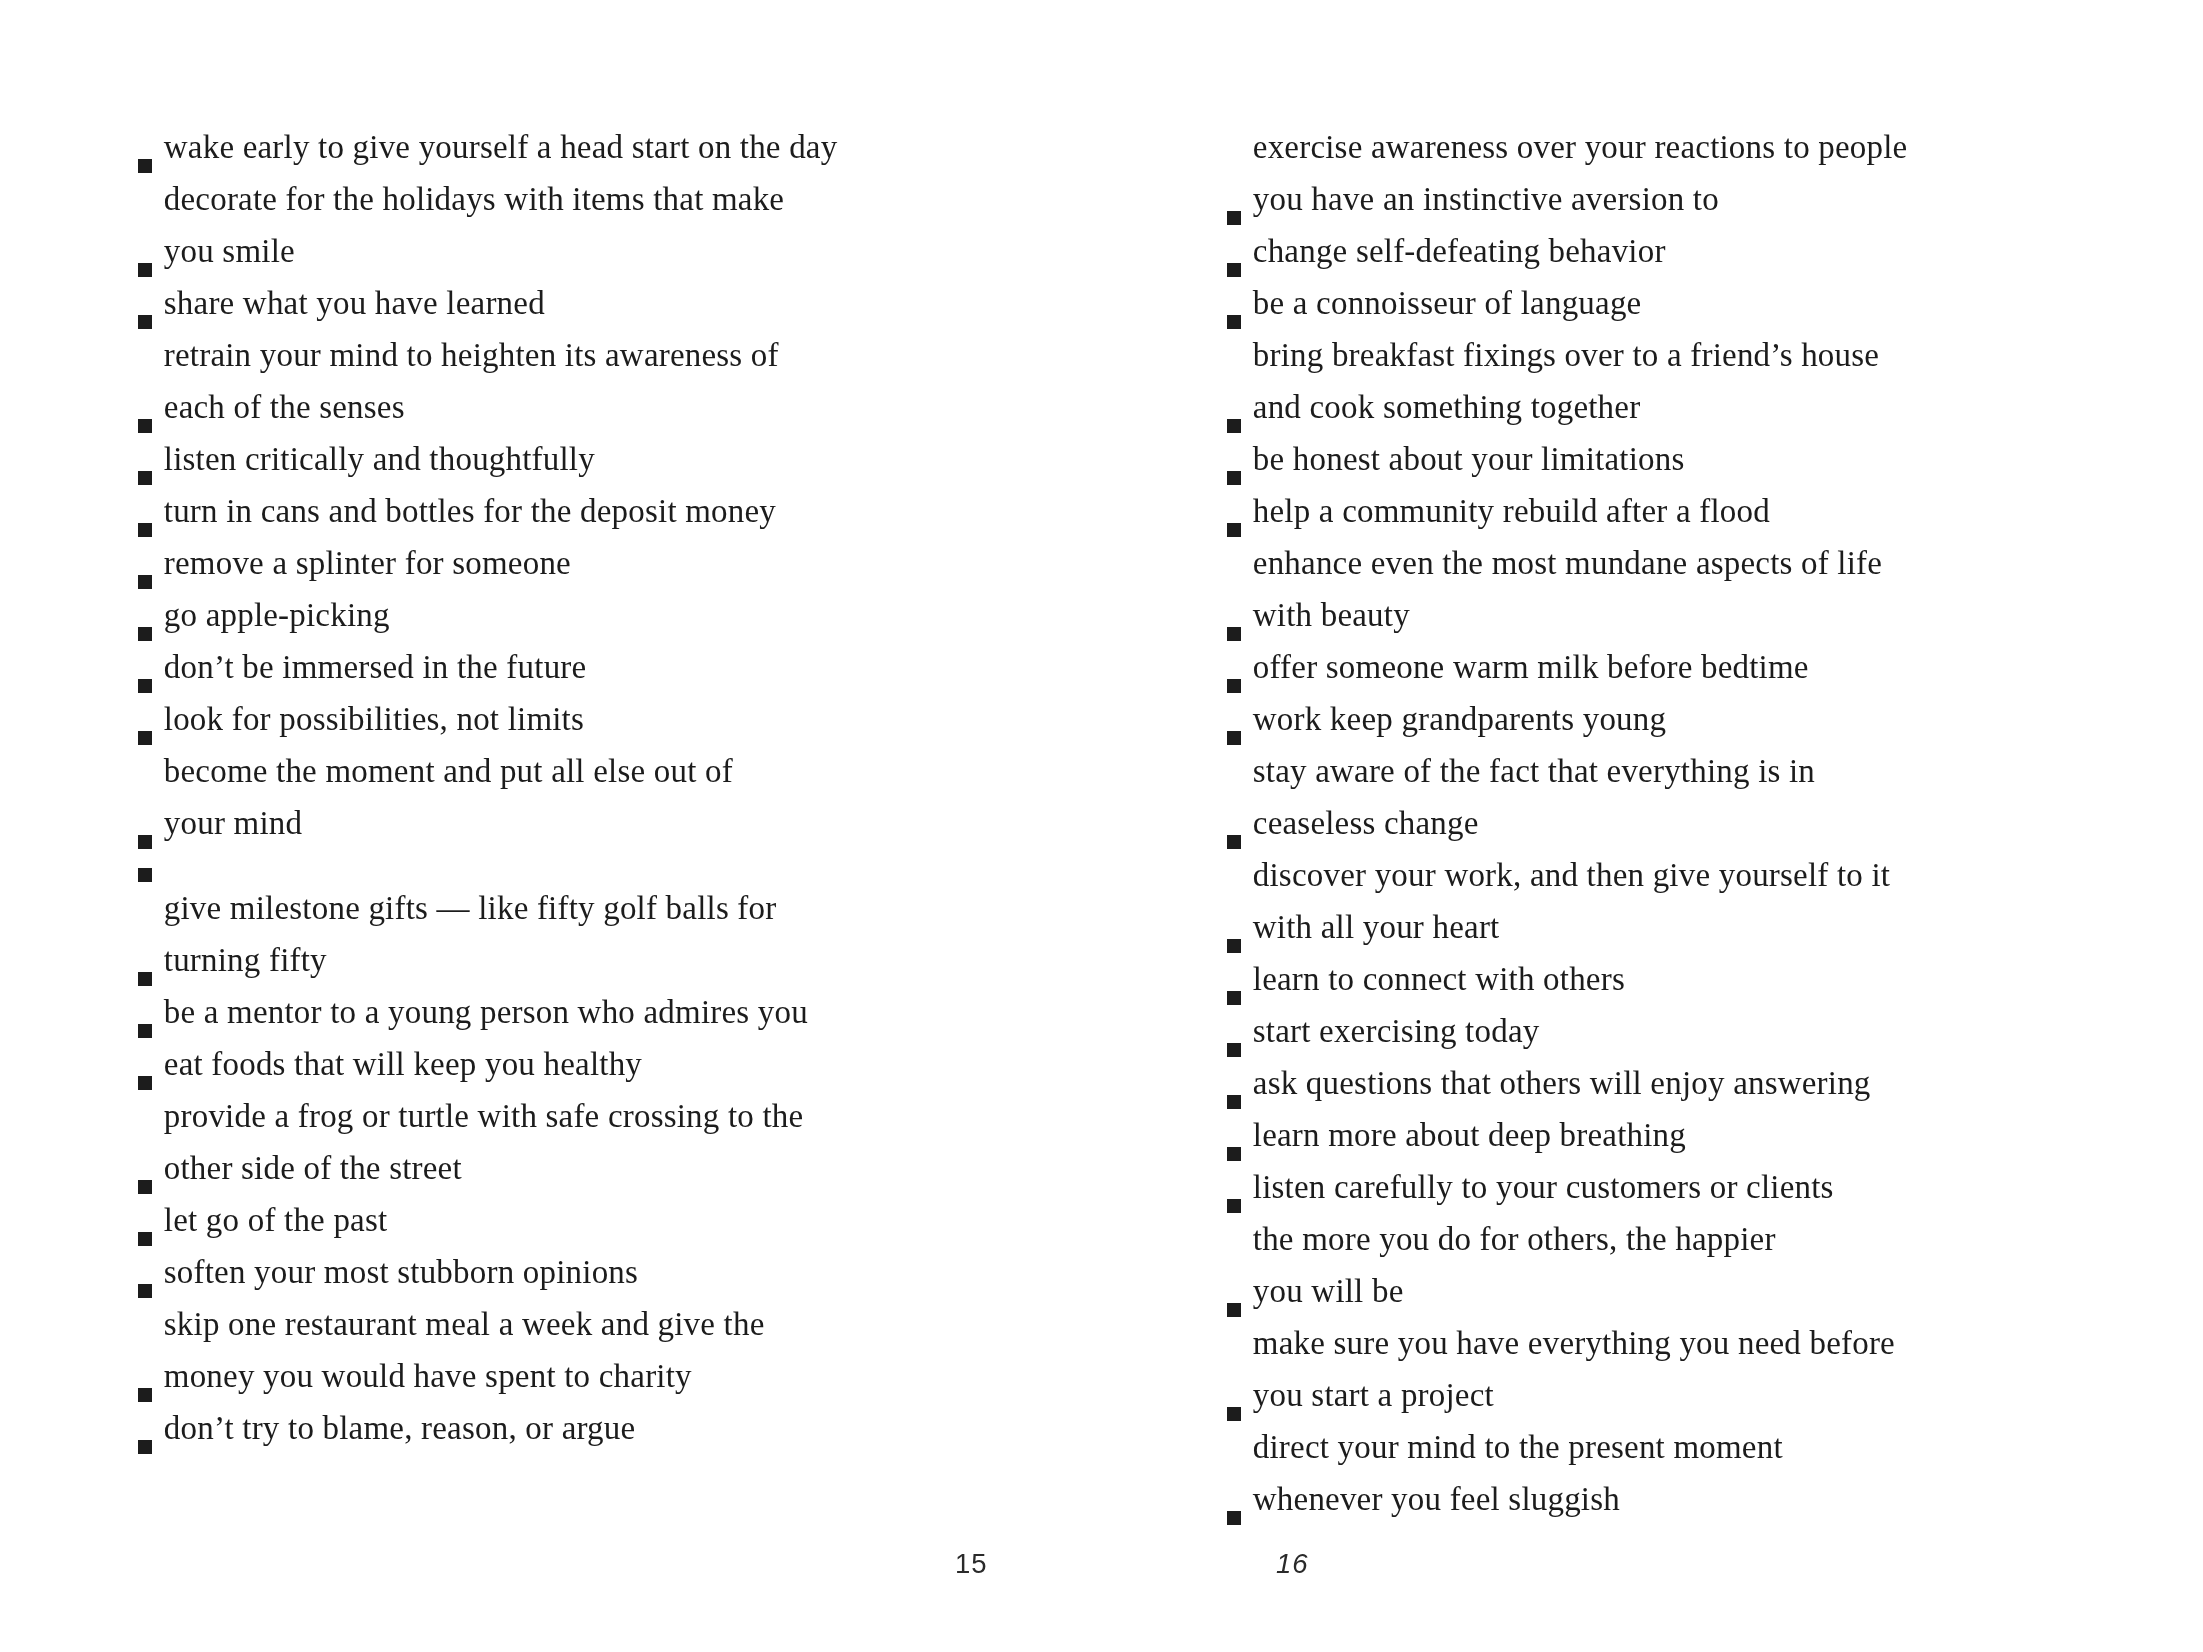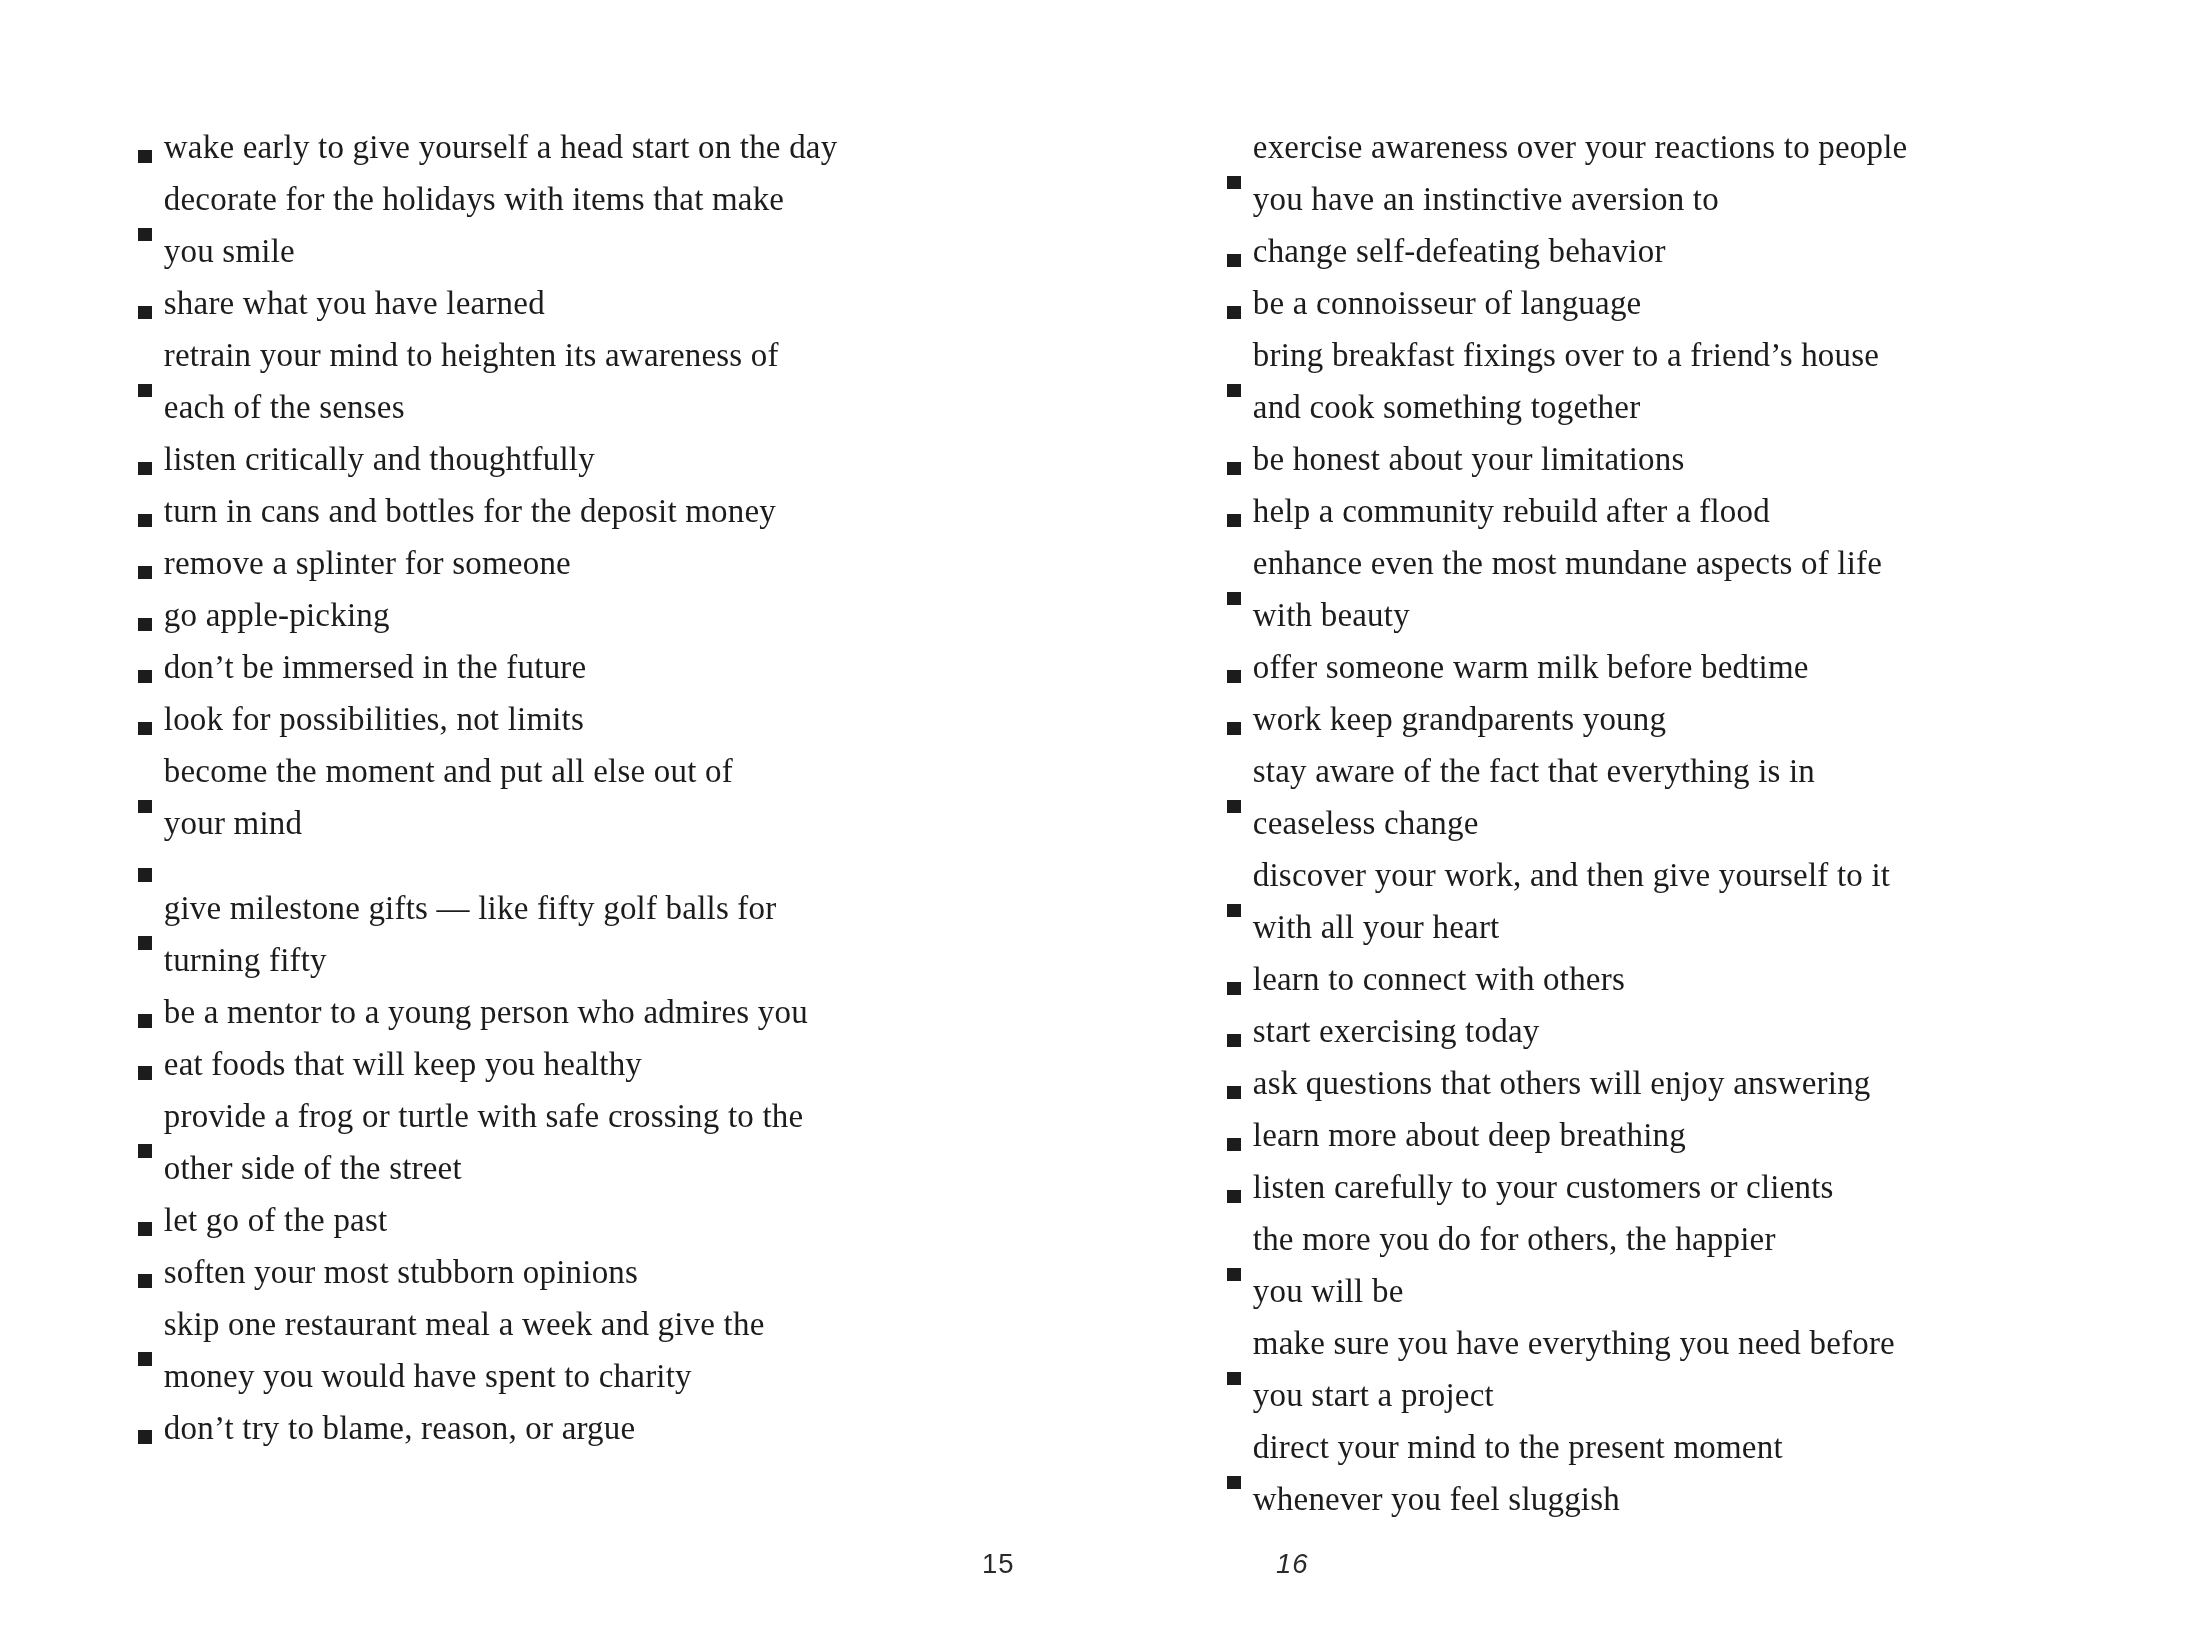--- a/index.html
+++ b/index.html
@@ -22,21 +22,21 @@
   }
   .column-left  { left: 138px;  width: 955px; }
   .column-right { left: 1227px; width: 955px; }
   ul.item-list {
     list-style: none;
     margin: 0;
     padding: 0;
   }
   li.item {
     display: flex;
-    align-items: center;
+    align-items: flex-end;
     font-size: 33px;
     line-height: 52px;
     letter-spacing: 0.2px;
   }
   .bullet {
     flex: 0 0 auto;
     width: 13.8px;
     height: 13.8px;
     background: #1c1c1c;
     margin-top: 19px;
@@ -46,21 +46,21 @@
     white-space: pre-line;
   }
   .page-number {
     position: absolute;
     top: 1548px;
     font-family: "Liberation Sans", sans-serif;
     font-size: 27.5px;
     color: #2a2a2a;
     letter-spacing: 0.9px;
   }
-  .page-number-left  { left: 982px; }
+  .page-number-left  { left: 955px; }
   .page-number-right { left: 1276px; font-style: italic; }
 </style>
 </head>
 <body>
 
 <div class="spread">
 
   <div class="column column-left">
     <ul class="item-list">
         <li class="item">

